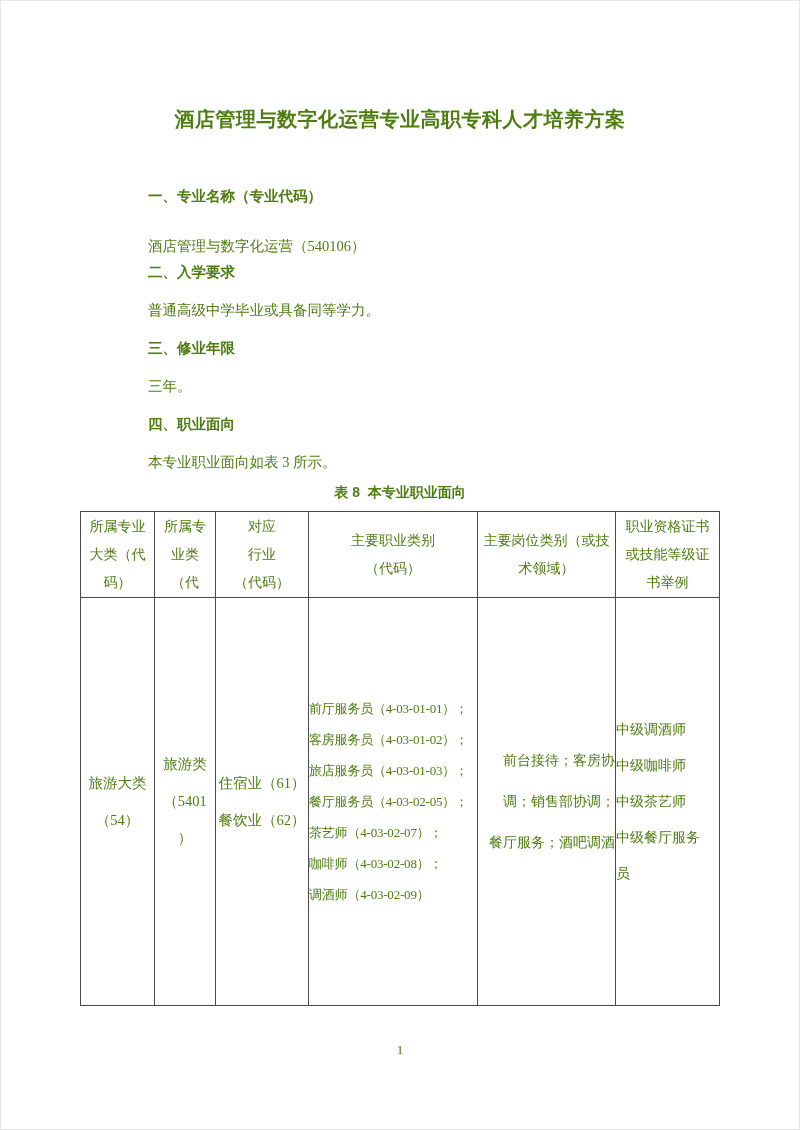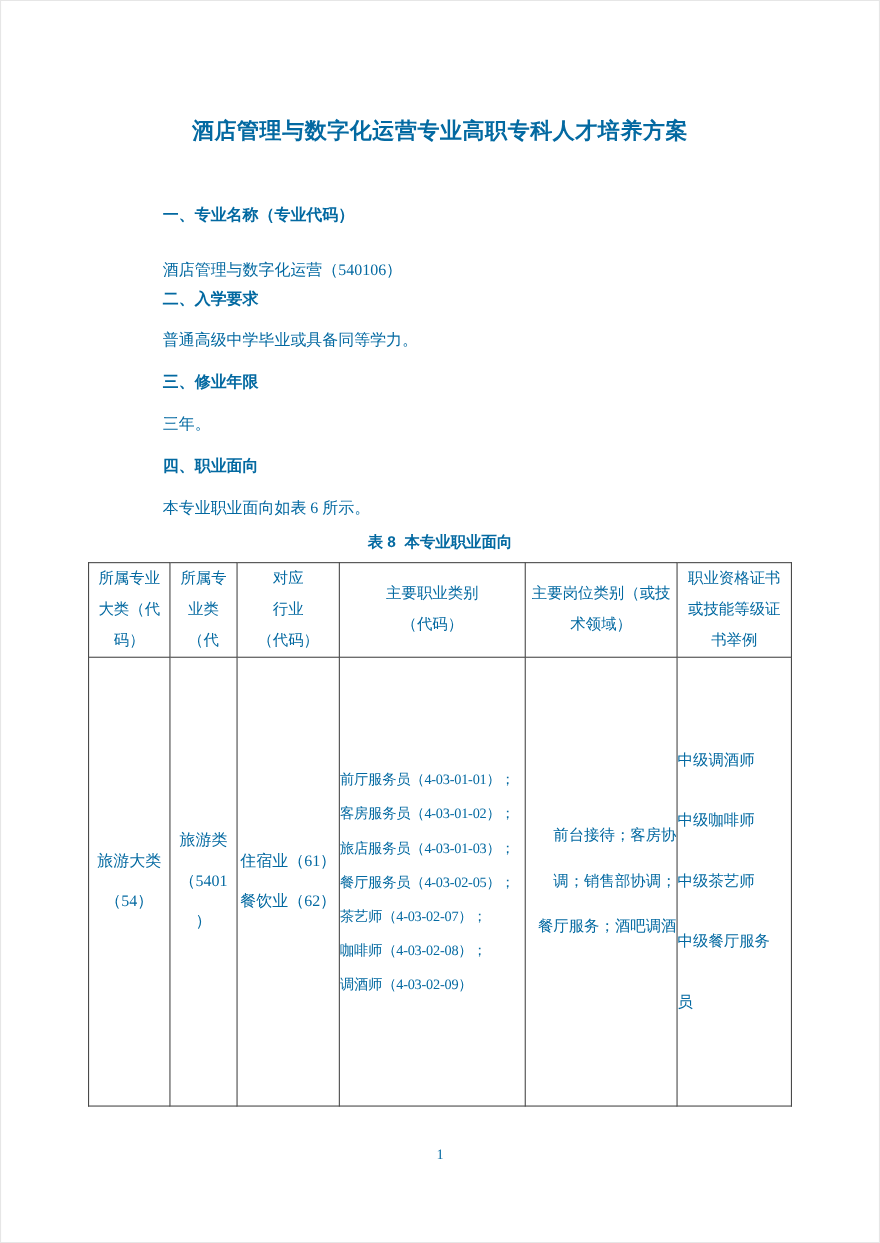--- a/index.html
+++ b/index.html
@@ -3,21 +3,21 @@
 <meta charset="utf-8">
 <style>
   html, body { margin: 0; padding: 0; background: #ffffff; }
   .page {
     position: relative;
     width: 800px;
     height: 1130px;
     background: #ffffff;
     box-shadow: inset 0 0 0 1px #e6e6e6;
     font-family: "Liberation Serif", serif;
-    color: #0369a1;
+    color: #4d7c0f;
     overflow: hidden;
   }
   .doc-title {
     position: absolute;
     top: 106px; left: 0; right: 0;
     text-align: center;
     font-family: "Liberation Sans", sans-serif;
     font-weight: bold;
     font-size: 20px;
     letter-spacing: 0.5px;
@@ -77,21 +77,21 @@
     height: 85px;
     text-align: center;
     font-size: 14px;
     line-height: 28px;
     white-space: pre;
   }
   table.job-table td { height: 407px; white-space: pre; }
   td.c-center { text-align: center; font-size: 14.5px; line-height: 37px; }
   td.c-occ    { text-align: left; padding-left: 6px; font-size: 13px; letter-spacing: -0.2px; line-height: 31px; }
   td.c-pos    { text-align: right; font-size: 14px; line-height: 41px; }
-  td.c-cert   { text-align: left; padding-left: 13px; font-size: 14px; line-height: 55px; }
+  td.c-cert   { text-align: left; padding-left: 13px; font-size: 14px; line-height: 36px; }
   .page-number {
     position: absolute;
     top: 1042px; left: 0; right: 0;
     text-align: center;
     font-size: 13px;
     line-height: 16px;
   }
 </style>
 </head>
 <body>
@@ -103,21 +103,21 @@
   <div class="sec-heading h1">一、专业名称（专业代码）</div>
   <div class="sec-body b1">酒店管理与数字化运营（540106）</div>
 
   <div class="sec-heading h2">二、入学要求</div>
   <div class="sec-body b2">普通高级中学毕业或具备同等学力。</div>
 
   <div class="sec-heading h3">三、修业年限</div>
   <div class="sec-body b3">三年。</div>
 
   <div class="sec-heading h4">四、职业面向</div>
-  <div class="sec-body b4">本专业职业面向如表 6 所示。</div>
+  <div class="sec-body b4">本专业职业面向如表 3 所示。</div>
 
   <div class="tbl-caption">表 8  本专业职业面向</div>
 
   <div class="tbl-wrap">
     <table class="job-table">
       <colgroup>
         <col style="width:74px">
         <col style="width:61px">
         <col style="width:93px">
         <col style="width:169px">

